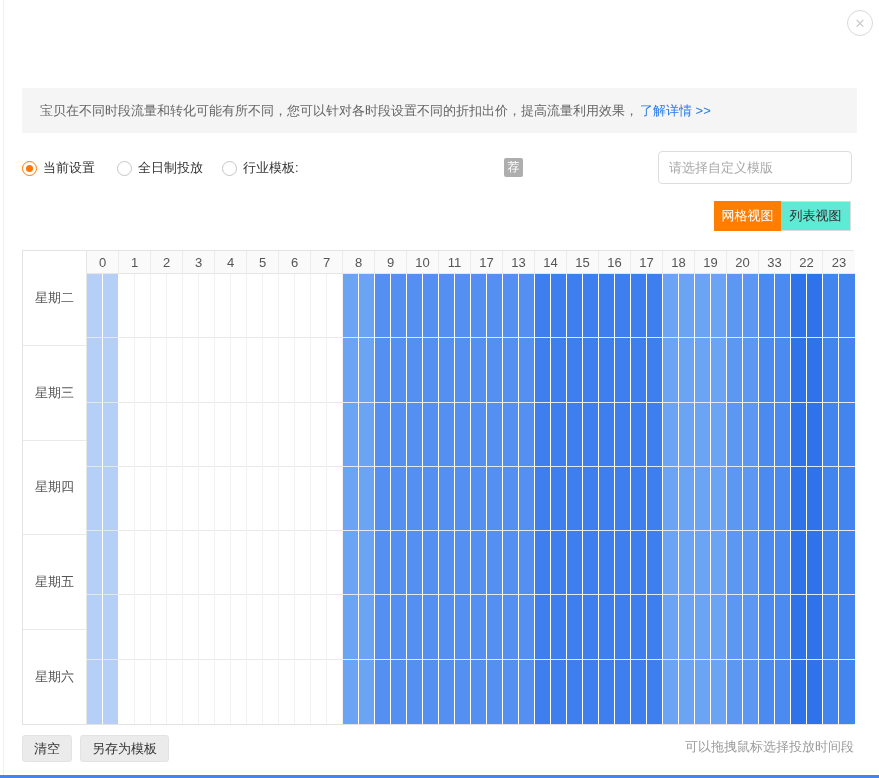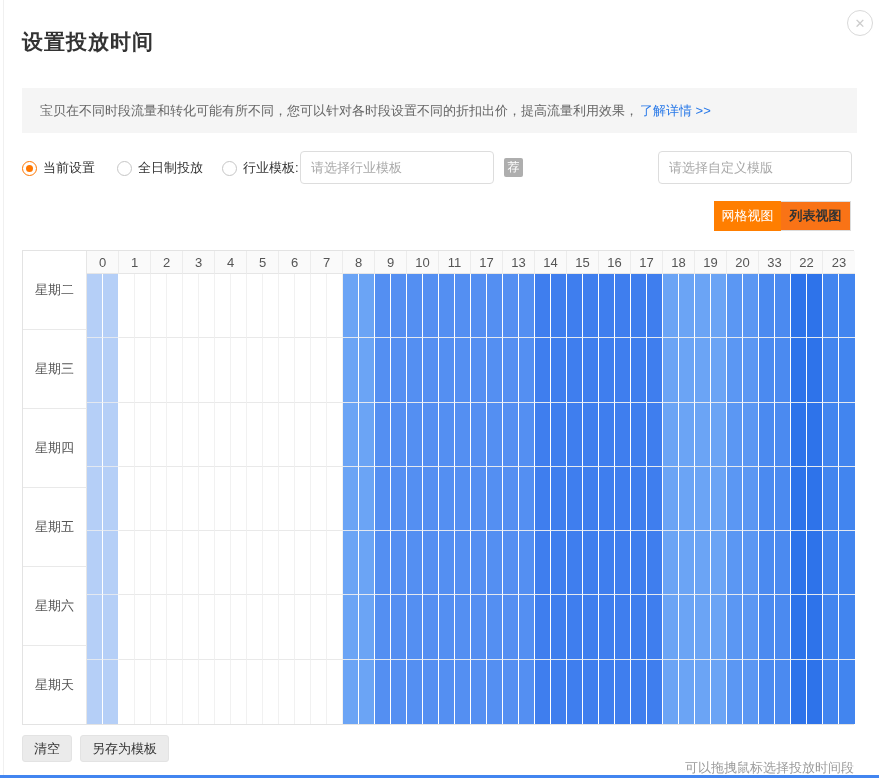--- a/index.html
+++ b/index.html
@@ -27,21 +27,21 @@
     font-size:13px; color:#333; padding:0 10px; outline:none; background:#fff; }
   .text-input::placeholder { color:#a8a8a8; }
   .rec-badge { position:absolute; left:504px; top:7px; width:19px; height:19px; background:#aeaeae;
     color:#fff; font-size:12px; border-radius:2px; display:flex; align-items:center; justify-content:center; }
   .help-icon { width:15px; height:15px; border-radius:50%; background:#ccc; color:#fff; font-size:11px;
     display:flex; align-items:center; justify-content:center; margin-left:4px; cursor:pointer; }
 
   .tabs { position:absolute; left:714px; top:201px; height:30px; display:flex; }
   .tab { height:30px; display:flex; align-items:center; justify-content:center; font-size:13px; cursor:pointer; }
   .tab.active { width:67px; background:#ff7e00; color:#fff; }
-  .tab.inactive { width:70px; background:#f97316; color:#333; border:1px solid #dcdcdc; border-left:none;font-weight:bold; }
+  .tab.inactive { width:70px; background:#5eead4; color:#333; border:1px solid #dcdcdc; border-left:none; }
 
   .sched { position:absolute; left:22px; top:250px; width:832px; height:475px;
     border:1px solid #e3e3e3; display:flex; }
   .left-col { width:64px; flex:0 0 64px; display:flex; flex-direction:column; }
   .corner { height:49px; flex:0 0 49px; background:#fafafa; border-right:1px solid #e6e6e6;
     border-bottom:1px solid #e6e6e6; display:flex; align-items:center; justify-content:center;
     font-size:13px; color:#666; }
   .day-cell { flex:1; border-right:1px solid #e6e6e6; border-bottom:1px solid #e9e9e9;
     display:flex; align-items:center; justify-content:center; font-size:13px; color:#555; background:#fff; }
   .day-cell:last-child { border-bottom:none; }
@@ -57,69 +57,66 @@
   .hour-cell:last-child { border-right:none; }
   .grid { flex:1; display:grid; grid-template-columns:repeat(48,1fr); grid-template-rows:repeat(7,1fr); }
   .cell { border-right:1px solid #f1f1f1; border-bottom:1px solid #e9e9e9; background:#fff; cursor:pointer; }
   .cell.sel { border-right:1px solid #fff; border-bottom:1px solid #e3e8f0; }
   .cell.row-last { border-bottom:none; }
   .cell.col-last { border-right:none; }
 
   .footer-btn { position:absolute; top:735px; height:27px; background:#ebebeb; border:1px solid #e3e3e3;
     border-radius:3px; font-size:13px; color:#333; display:flex; align-items:center; justify-content:center;
     cursor:pointer; padding:0 11px; }
-  .hint { position:absolute; right:25px; top:759px; font-size:13px; color:#9b9b9b; }
+  .hint { position:absolute; right:25px; top:738px; font-size:13px; color:#9b9b9b; }
   .bottom-bar { position:absolute; left:0; right:0; bottom:0; height:3px; background:#4285f0; }
 </style>
 </head>
 <body>
 
 <div class="dialog">
   <div class="left-edge"></div>
 
   <div class="close-btn">✕</div>
 
-  <div class="title">设置投放时间</div>
 
   <div class="banner">
     <span>宝贝在不同时段流量和转化可能有所不同，您可以针对各时段设置不同的折扣出价，提高流量利用效果，</span>
     <a href="#">了解详情 &gt;&gt;</a>
   </div>
 
   <div class="opts">
     <div class="radio-item checked" style="left:22px">
       <span class="radio-circle"></span>
       <span>当前设置</span>
     </div>
     <div class="radio-item" style="left:117px">
       <span class="radio-circle"></span>
       <span>全日制投放</span>
     </div>
     <div class="radio-item" style="left:222px">
       <span class="radio-circle"></span>
       <span>行业模板:</span>
     </div>
-    <input class="text-input" style="left: 300px; width: 194px;" placeholder="请选择行业模板">
     <div class="rec-badge">荐</div>
     <input class="text-input" style="left: 658px; width: 194px;" placeholder="请选择自定义模版">
   </div>
 
   <div class="tabs">
     <div class="tab active">网格视图</div>
     <div class="tab inactive">列表视图</div>
   </div>
 
   <div class="sched">
     <div class="left-col">
         <div class="day-cell">星期二</div>
         <div class="day-cell">星期三</div>
         <div class="day-cell">星期四</div>
         <div class="day-cell">星期五</div>
         <div class="day-cell">星期六</div>
-        <div class="day-cell">星期天</div>
       </div>
     <div class="right-area">
       <div class="hour-row">
           <div class="hour-cell">0</div>
           <div class="hour-cell">1</div>
           <div class="hour-cell">2</div>
           <div class="hour-cell">3</div>
           <div class="hour-cell">4</div>
           <div class="hour-cell">5</div>
           <div class="hour-cell">6</div>

